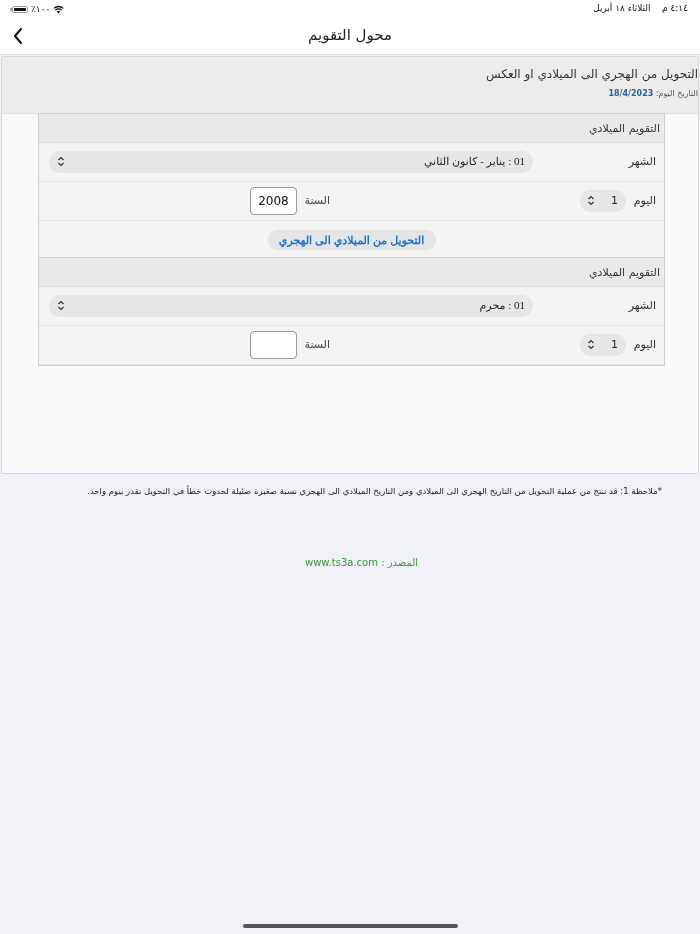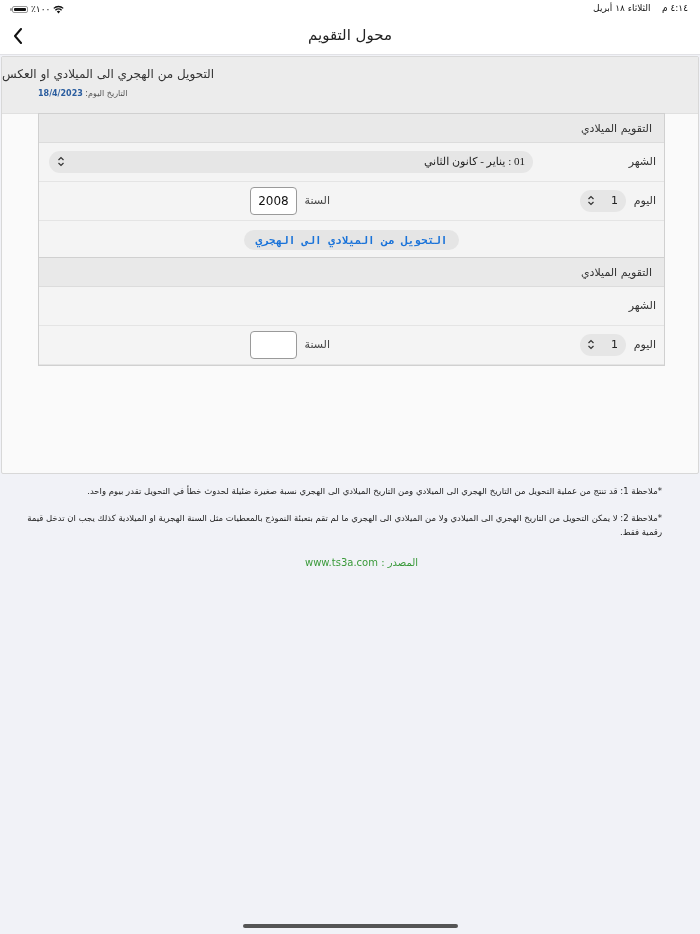--- a/index.html
+++ b/index.html
@@ -34,33 +34,33 @@
       display: flex; align-items: center; justify-content: center; cursor: pointer;
     }
     .web-frame {
       position: absolute; top: 56px; left: 1px; width: 698px; height: 418px;
       background: #fafafa;
       border: 1px solid #d8d8d8;
       border-radius: 2px;
     }
     .header-panel {
       height: 57px; background: #ececec; border-bottom: 1px solid #e0e0e0;
-      text-align: left; direction: rtl;
+      text-align: right; direction: rtl;
     }
     .header-title { font-size: 12px; color: #333; padding-top: 10px; }
     .header-date { font-size: 8px; color: #555; margin-top: 8px; }
     .header-date .date-val { color: #2a5d9f; font-weight: bold; margin-left: 36px; }
     .calendar-box {
       position: absolute; left: 36px; width: 627px;
       background: #f4f4f4; border: 1px solid #d0d0d0;
       direction: rtl;
     }
     .cal-head {
       height: 29px; background: #e9e9e9; border-bottom: 1px solid #dcdcdc;
-      font-size: 11px; color: #333; padding-right: 12px; line-height: 29px;
+      font-size: 11px; color: #333; padding-right: 4px; line-height: 29px;
     }
     .cal-row {
       position: relative; border-bottom: 1px solid #e4e4e4; height: 39px;
     }
     .row-label {
       position: absolute; right: 8px; top: 12px; font-size: 11px; color: #333;
     }
     .month-select {
       position: absolute; right: 131px; left: 10px; top: 8px; height: 22px;
       background: #e6e6e6; border-radius: 11px;
@@ -83,21 +83,21 @@
       font-size: 12px; text-align: center; color: #111;
       font-family: "DejaVu Sans", "Liberation Sans", sans-serif;
       direction: ltr;
     }
     .btn-row { height: 36px; position: relative; }
     .convert-btn {
       position: absolute; left: 50%; transform: translateX(-50%); top: 9px;
       height: 20px; padding: 0 12px; border-radius: 10px;
       background: #e5e5e5; border: none;
       font-size: 11px; font-weight: bold; color: #1a73d9; cursor: pointer;
-      font-family: Liberation Mono, monospace;
+      font-family: Liberation Sans, sans-serif;
       white-space: nowrap;
     }
     .arrow-svg { width: 8px; height: 11px; display: block; }
     .notes {
       position: absolute; top: 484px; left: 20px; right: 38px;
       direction: rtl; font-size: 8.5px; color: #222; line-height: 14px;
     }
     .note { margin-bottom: 13px; }
     .source {
       position: absolute; top: 557px; left: 0; right: 0; text-align: center;
@@ -178,40 +178,47 @@
     </div>
     <div class="btn-row">
       <button class="convert-btn">التحويل من الميلادي الى الهجري</button>
     </div>
   </div>
 
   <div class="calendar-box" style="top:200px;">
     <div class="cal-head">التقويم الميلادي</div>
     <div class="cal-row">
       <span class="row-label">الشهر</span>
+      <div class="month-select">
+        <span class="val">01 : محرم</span>
+        <span class="arrows">
+          <svg class="arrow-svg" viewBox="0 0 8 11">
+              <path d="M1.5 4 L4 1.5 L6.5 4 M1.5 7 L4 9.5 L6.5 7" stroke="#333" stroke-width="1.2" fill="none"></path>
+            </svg>
+        </span>
+      </div>
     </div>
     <div class="cal-row">
       <span class="row-label">اليوم</span>
       <div class="day-select">
         <span class="val">1</span>
         <span class="arrows">
           <svg class="arrow-svg" viewBox="0 0 8 11">
               <path d="M1.5 4 L4 1.5 L6.5 4 M1.5 7 L4 9.5 L6.5 7" stroke="#333" stroke-width="1.2" fill="none"></path>
             </svg>
         </span>
       </div>
       <span class="year-label">السنة</span>
       <input class="year-input" type="text" value="" style="">
     </div>
   </div>
 </div>
 
 <div class="notes">
   <p class="note">*ملاحظة 1: قد تنتج من عملية التحويل من التاريخ الهجري الى الميلادي ومن التاريخ الميلادي الى الهجري نسبة صغيرة ضئيلة لحدوث خطأ في التحويل تقدر بيوم واحد.</p>
-  <p class="note">*ملاحظة 2: لا يمكن التحويل من التاريخ الهجري الى الميلادي ولا من الميلادي الى الهجري ما لم تقم بتعبئة النموذج بالمعطيات مثل السنة الهجرية او الميلادية كذلك يجب ان تدخل قيمة رقمية فقط.</p>
 </div>
 
 <div class="source">
   <span>المصدر :</span>
   <a>www.ts3a.com</a>
 </div>
 
 <div class="home-indicator"></div>
 
 </body></html>

